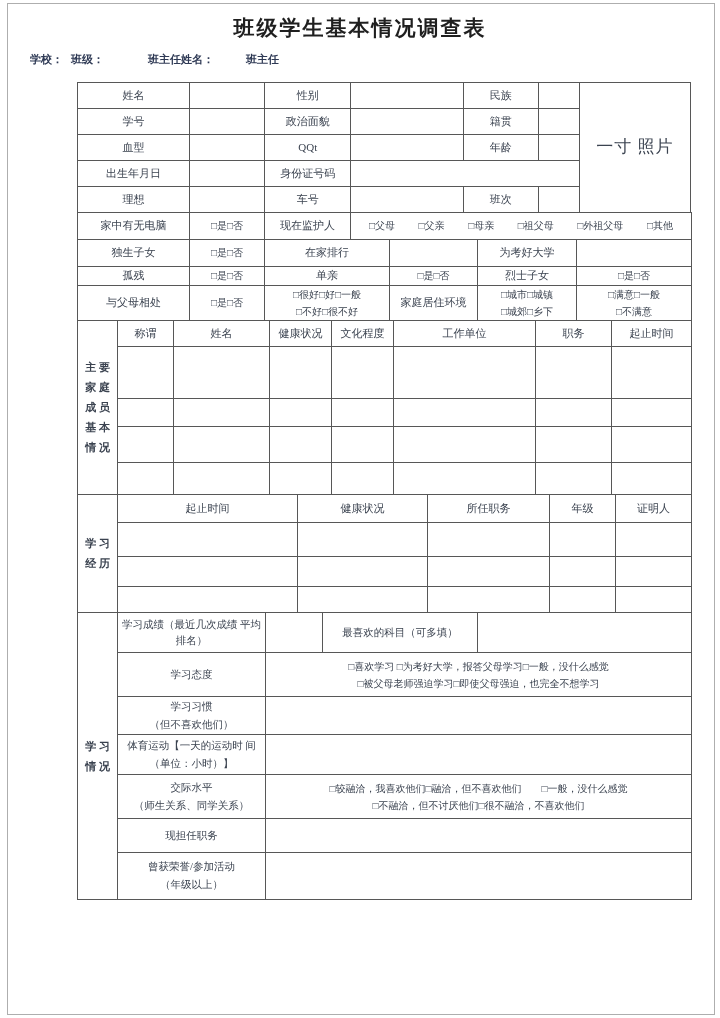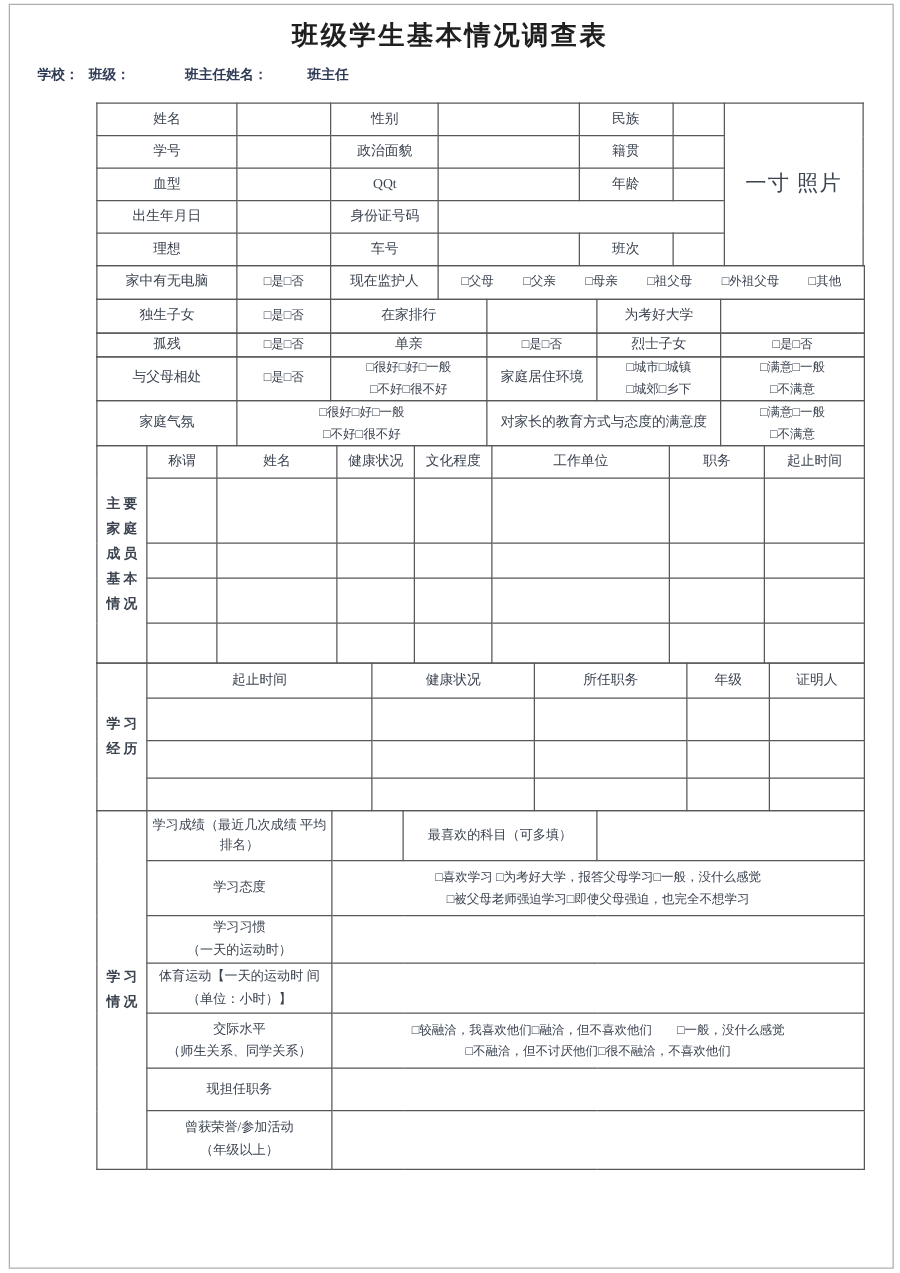--- a/index.html
+++ b/index.html
@@ -190,42 +190,20 @@
         <div>□城郊□乡下</div>
       </td>
       <td class="chk two-line">
         <div>□满意□一般</div>
         <div>□不满意</div>
       </td>
     </tr>
   </tbody>
     </table>
 
-  <table class="band">
-    <colgroup>
-        <col style="width:112px">
-        <col style="width:200px">
-        <col style="width:187px">
-        <col style="width:115px">
-      </colgroup>
-    <tbody>
-        <tr style="height:36px">
-      <td>家庭气氛</td>
-      <td class="chk two-line">
-        <div>□很好□好□一般</div>
-        <div>□不好□很不好</div>
-      </td>
-      <td>对家长的教育方式与态度的满意度</td>
-      <td class="chk two-line">
-        <div>□满意□一般</div>
-        <div>□不满意</div>
-      </td>
-    </tr>
-  </tbody>
-    </table>
 
   <table class="band">
     <colgroup>
         <col style="width:40px">
         <col style="width:56px">
         <col style="width:96px">
         <col style="width:62px">
         <col style="width:62px">
         <col style="width:142px">
         <col style="width:76px">
@@ -360,21 +338,21 @@
     <tr style="height:44px">
       <td class="rowlbl">学习态度</td>
       <td colspan="3" class="chk two-line">
         <div>□喜欢学习 □为考好大学，报答父母学习□一般，没什么感觉</div>
         <div>□被父母老师强迫学习□即使父母强迫，也完全不想学习</div>
       </td>
     </tr>
     <tr style="height:38px">
       <td class="rowlbl two-line">
         <div>学习习惯</div>
-        <div>（一天的运动时）</div>
+        <div>（但不喜欢他们）</div>
       </td>
       <td colspan="3"></td>
     </tr>
     <tr style="height:40px">
       <td class="rowlbl two-line">
         <div>体育运动【一天的运动时 间</div>
         <div>（单位：小时）】</div>
       </td>
       <td colspan="3"></td>
     </tr>

